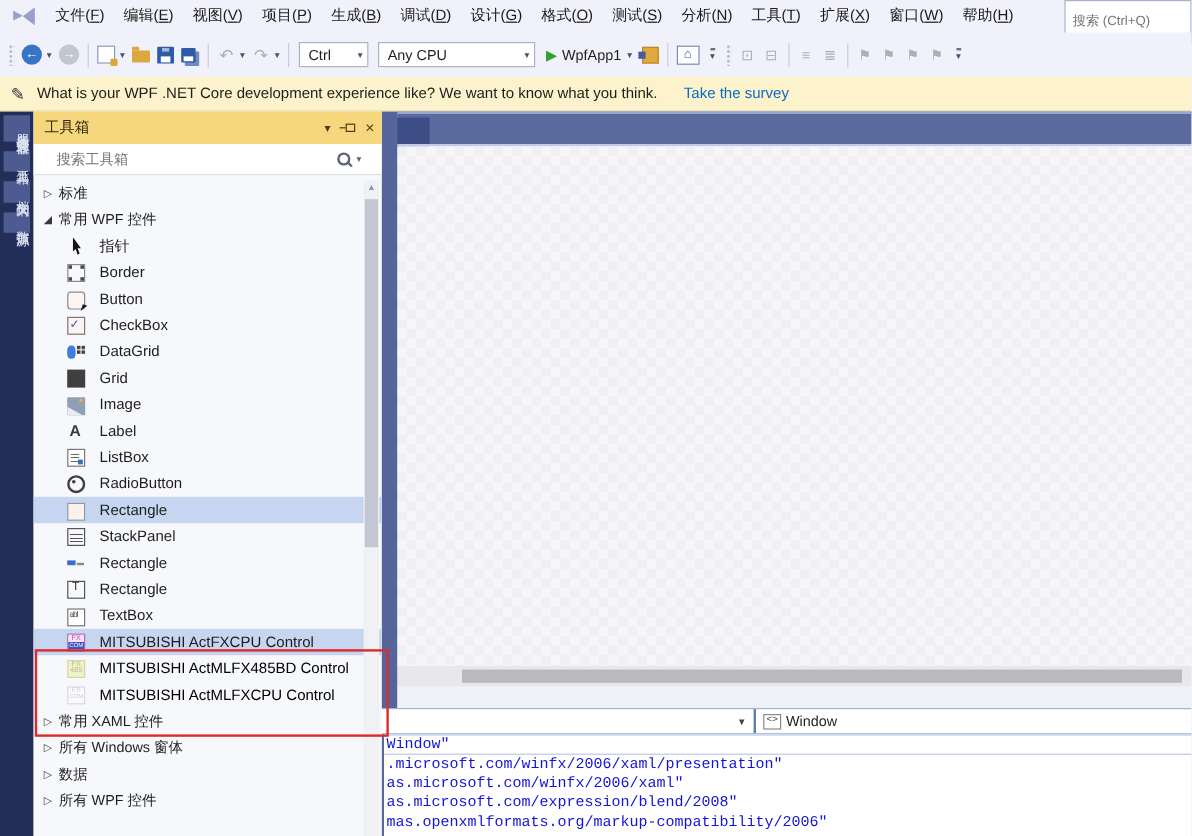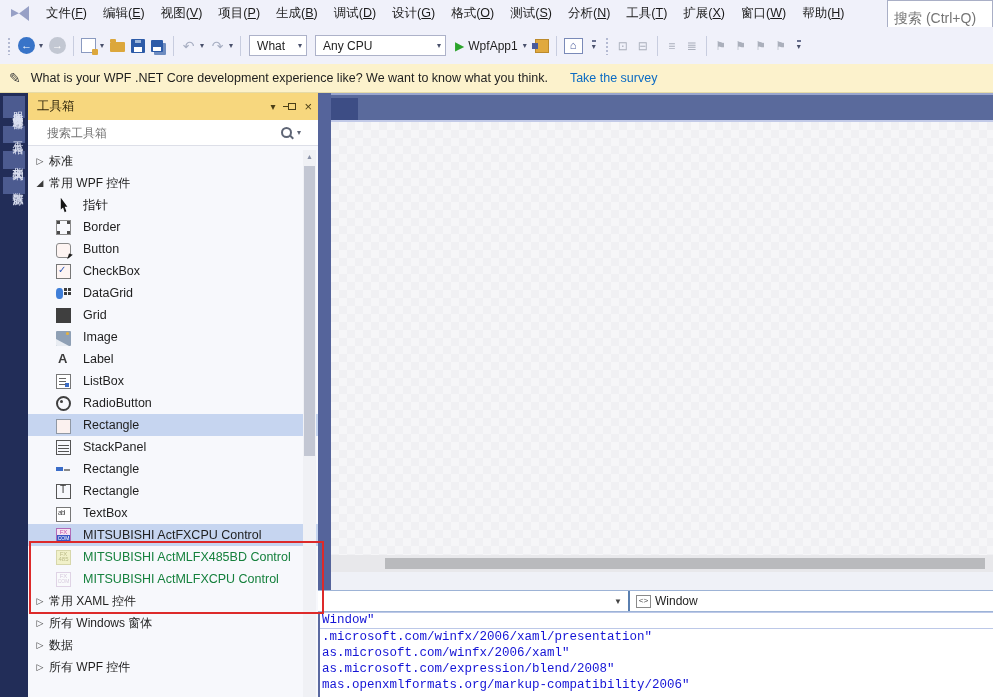--- a/index.html
+++ b/index.html
@@ -7,21 +7,21 @@
        -webkit-font-smoothing:antialiased;}
   #app{position:relative;width:993px;height:697px;}
 
   
   #menubar{position:absolute;left:0;top:0;width:993px;height:27px;background:#F0F1FA;display:flex;align-items:center;}
   #vs-logo{width:20px;height:15px;margin:0 8px 0 10px;flex:none;}
   #menu-items{display:flex;align-items:center;height:100%;}
   .menu-item{padding:0 8px;font-size:12.5px;color:#1B1B1B;line-height:27px;white-space:nowrap;cursor:default;}
   .menu-item u{text-decoration:underline;}
   #menu-search{position:absolute;right:0;top:0;width:106px;height:36px;border:1px solid #A9AFC6;background:#fff;
-      font-size:14px;color:#8b5cf6;padding:0 6px;box-sizing:border-box;font-family:"Liberation Sans",sans-serif;}
+      font-size:11px;color:#8b5cf6;padding:0 6px;box-sizing:border-box;font-family:"Liberation Sans",sans-serif;}
 
   
   #toolbar{position:absolute;left:0;top:27px;width:993px;height:37px;background:#F0F1FA;display:flex;align-items:center;padding-left:4px;box-sizing:border-box;}
   .grip{width:5px;height:18px;margin:0 3px;flex:none;background-image:radial-gradient(circle,#B4BAD2 1px,transparent 1.3px);background-size:4px 4px;}
   .tsep{width:1px;height:20px;background:#C8CDDF;margin:0 4px;flex:none;}
   .tcaret{font-size:8px;color:#49506B;margin:0 3px 0 1px;flex:none;}
   .toverflow{font-size:8px;color:#49506B;border-top:2px solid #6A7190;padding-top:1px;margin:0 6px;flex:none;line-height:8px;}
   .tbi{flex:none;margin:0 3px;position:relative;display:inline-block;text-align:center;}
   .tbi.circle-blue{width:17px;height:17px;border-radius:50%;background:#3874C8;color:#fff;font-size:11px;line-height:17px;}
   .tbi.circle-gray{width:17px;height:17px;border-radius:50%;background:#C2C7D2;color:#fff;font-size:11px;line-height:17px;}
@@ -101,21 +101,21 @@
   .pin-i::after{content:"";position:absolute;left:0;top:5px;width:5px;height:1px;background:#4A3E17;}
   .x-btn{font-size:13px;line-height:13px;}
   #toolbox-search{height:26px;background:#fff;border-bottom:1px solid #DDDFE8;display:flex;align-items:center;padding:0 17px;box-sizing:border-box;}
   #toolbox-search input{border:none;outline:none;flex:1;font-size:12px;color:#8A8A8A;font-family:"Liberation Sans",sans-serif;}
   .mag{width:7px;height:7px;border:2px solid #5E6575;border-radius:50%;position:relative;flex:none;margin-right:5px;}
   .mag::after{content:"";position:absolute;width:5px;height:2px;background:#5E6575;transform:rotate(45deg);right:-4px;bottom:-2px;}
   #toolbox-search .dd{font-size:8px;color:#5E6575;flex:none;}
   #toolbox-list{position:absolute;left:0;top:53px;right:0;bottom:0;padding-top:4px;overflow:hidden;}
   .tb-row{height:22px;display:flex;align-items:center;font-size:12.5px;color:#1E1E1E;cursor:default;white-space:nowrap;}
   .tb-row.sel{background:#C6D5F0;}
-  .tb-row.dis{color:#15803d;}
+  .tb-row.dis{color:#000000;}
   .tb-row .tw{width:12px;margin-left:6px;font-size:9px;color:#3A3A3A;flex:none;text-align:center;}
   .tb-row .gl{margin-left:3px;font-size:12px;}
   .tb-row .icon{width:15px;height:15px;margin-left:28px;margin-right:12px;position:relative;flex:none;box-sizing:border-box;}
   .tb-row.dis .icon{opacity:.55;}
 
   
   .pointer-icon{background:#141414;clip-path:polygon(32% 2%,32% 80%,47% 66%,58% 98%,69% 92%,58% 62%,76% 62%);}
   .border-icon{width:12px;height:12px;margin-top:1px;border:1px solid #8A8A8A;
       background-image:linear-gradient(#4A4A4A,#4A4A4A),linear-gradient(#4A4A4A,#4A4A4A),linear-gradient(#4A4A4A,#4A4A4A),linear-gradient(#4A4A4A,#4A4A4A);
       background-size:3px 3px;background-position:0 0,100% 0,0 100%,100% 100%;background-repeat:no-repeat;}
@@ -209,21 +209,21 @@
       <span class="tbi folder"></span>
       <span class="tbi floppy"></span>
       <span class="tbi floppy-all"></span>
       <span class="tsep"></span>
       <span class="tbi dim">↶</span>
       <span class="tcaret">▾</span>
       <span class="tbi dim">↷</span>
       <span class="tcaret">▾</span>
       <span class="tsep"></span>
       <span class="tcombo">
-        <span class="lbl">What</span>
+        <span class="lbl">Ctrl</span>
         <span class="cv">▾</span>
       </span>
       <span class="tcombo wide">
         <span class="lbl">Any CPU</span>
         <span class="cv">▾</span>
       </span>
       <span class="trun">
         <span class="play">▶</span>
         <span class="lbl">WpfApp1</span>
         <span class="cv">▾</span>

